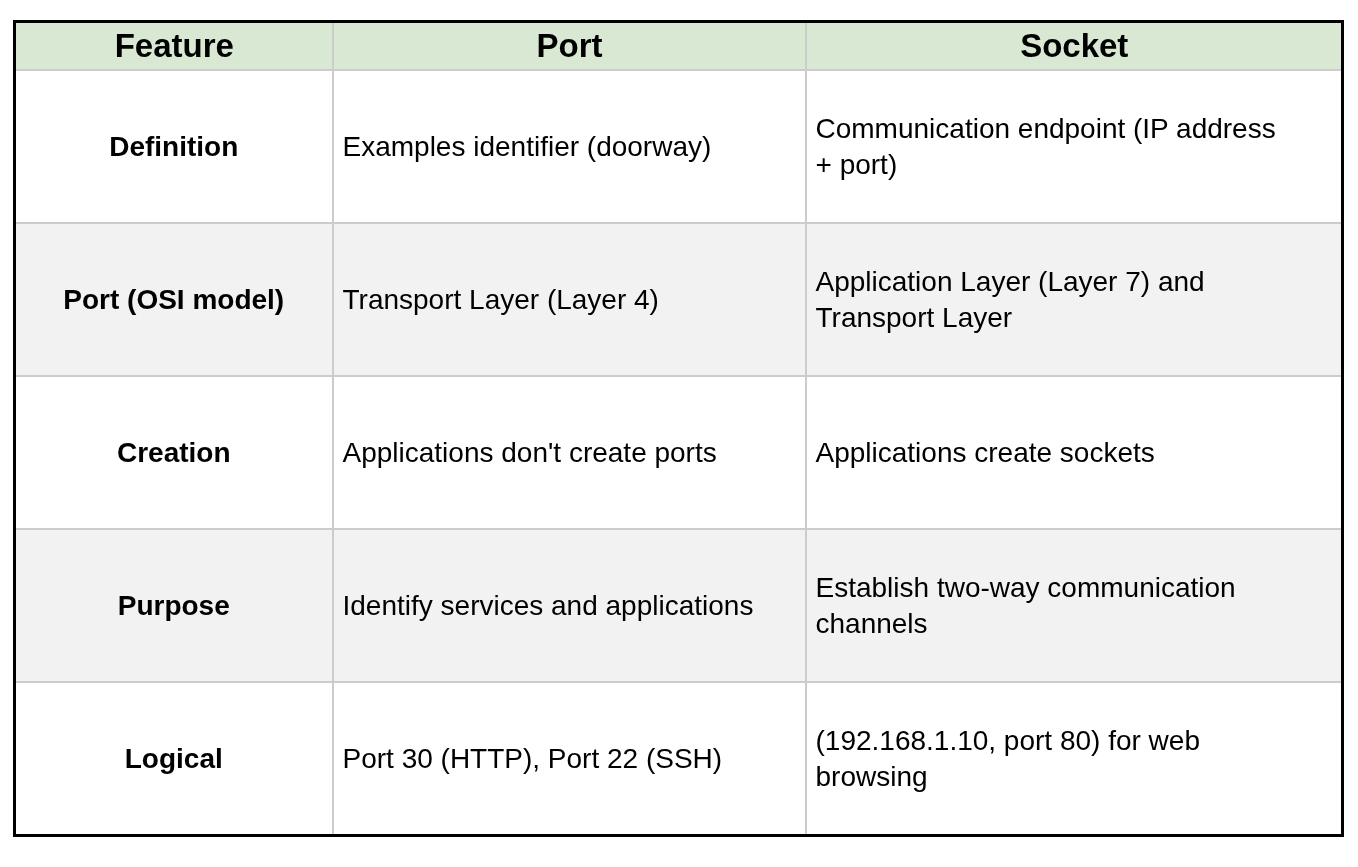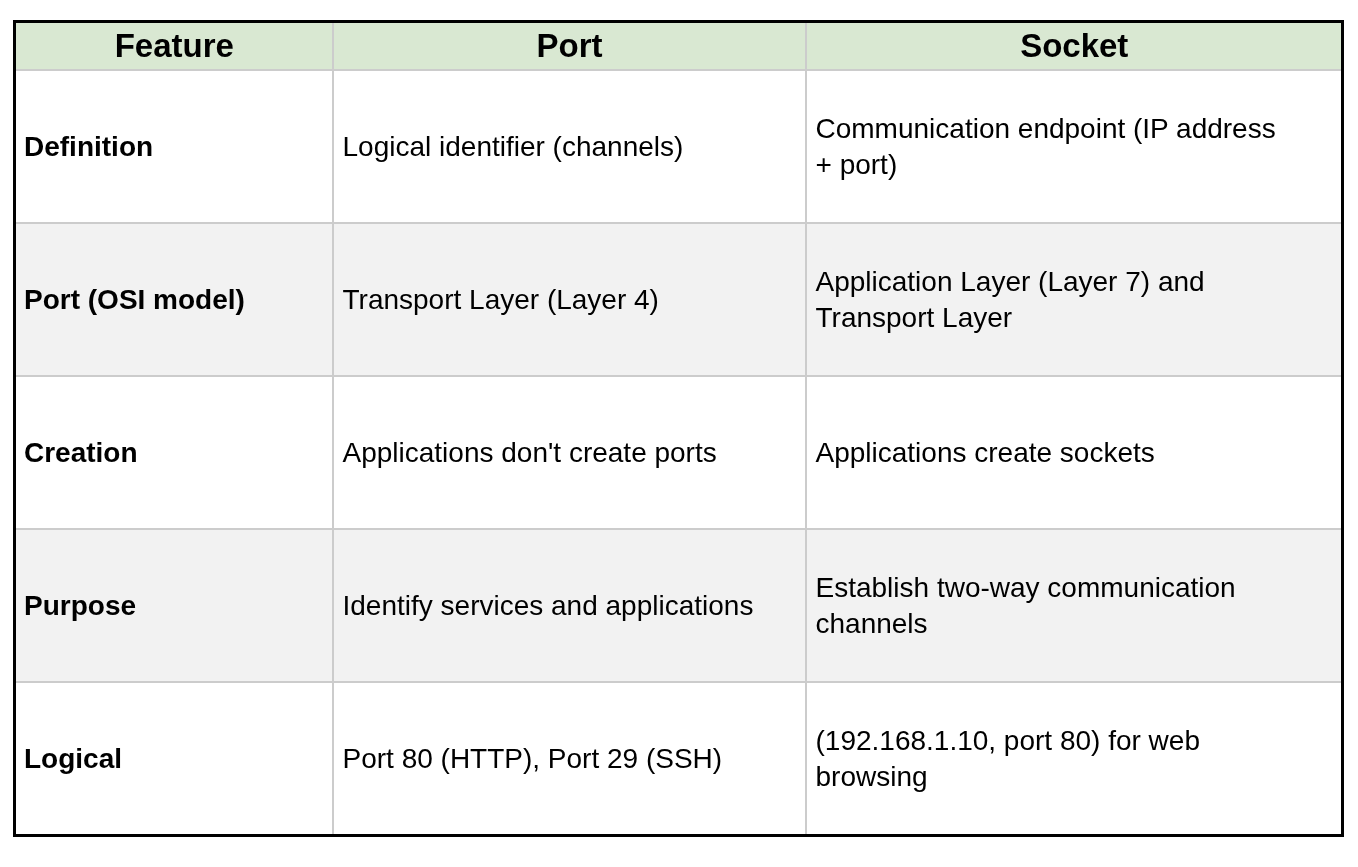--- a/index.html
+++ b/index.html
@@ -49,21 +49,21 @@
   
   table.compare tbody td {
     height: 151px;
     background: #ffffff;
     padding: 0 10px 0 9px;
     text-align: left;
   }
   table.compare tbody td.socket-col { padding-right: 46px; }
   table.compare tbody td.feature-col {
     font-weight: bold;
-    text-align: left;
+    text-align: center;
     padding: 0 8px;
   }
   table.compare tbody tr:nth-child(even) td { background: #f2f2f2; }
 </style>
 </head>
 <body>
 
 <div class="page">
   <table class="compare">
     <colgroup>
@@ -74,38 +74,38 @@
     <thead>
       <tr>
         <th class="center">Feature</th>
         <th>Port</th>
         <th>Socket</th>
       </tr>
     </thead>
     <tbody>
       <tr>
         <td class="feature-col">Definition</td>
-        <td class="port-col">Logical identifier (channels)</td>
+        <td class="port-col">Examples identifier (doorway)</td>
         <td class="socket-col">Communication endpoint (IP address + port)</td>
       </tr>
       <tr>
         <td class="feature-col">Port (OSI model)</td>
         <td class="port-col">Transport Layer (Layer 4)</td>
         <td class="socket-col">Application Layer (Layer 7) and Transport Layer</td>
       </tr>
       <tr>
         <td class="feature-col">Creation</td>
         <td class="port-col">Applications don't create ports</td>
         <td class="socket-col">Applications create sockets</td>
       </tr>
       <tr>
         <td class="feature-col">Purpose</td>
         <td class="port-col">Identify services and applications</td>
         <td class="socket-col">Establish two-way communication channels</td>
       </tr>
       <tr>
         <td class="feature-col">Logical</td>
-        <td class="port-col">Port 80 (HTTP), Port 29 (SSH)</td>
+        <td class="port-col">Port 30 (HTTP), Port 22 (SSH)</td>
         <td class="socket-col">(192.168.1.10, port 80) for web browsing</td>
       </tr>
     </tbody>
   </table>
 </div>
 
 </body></html>

